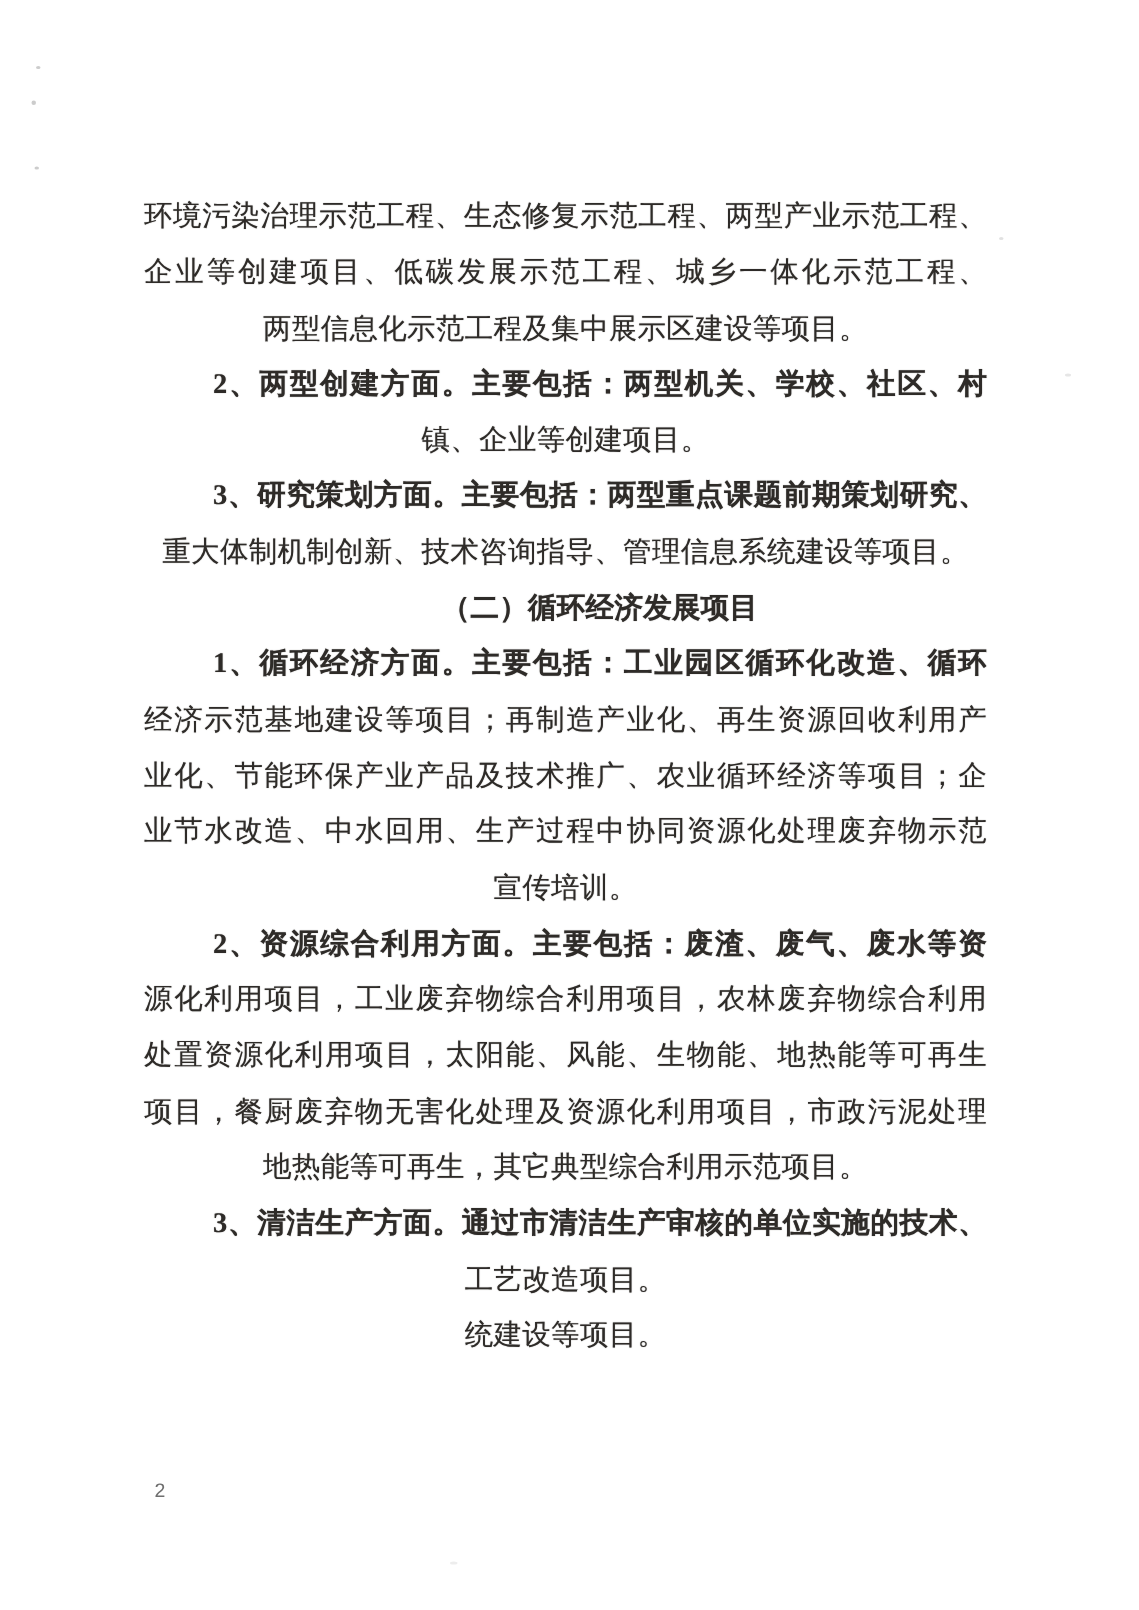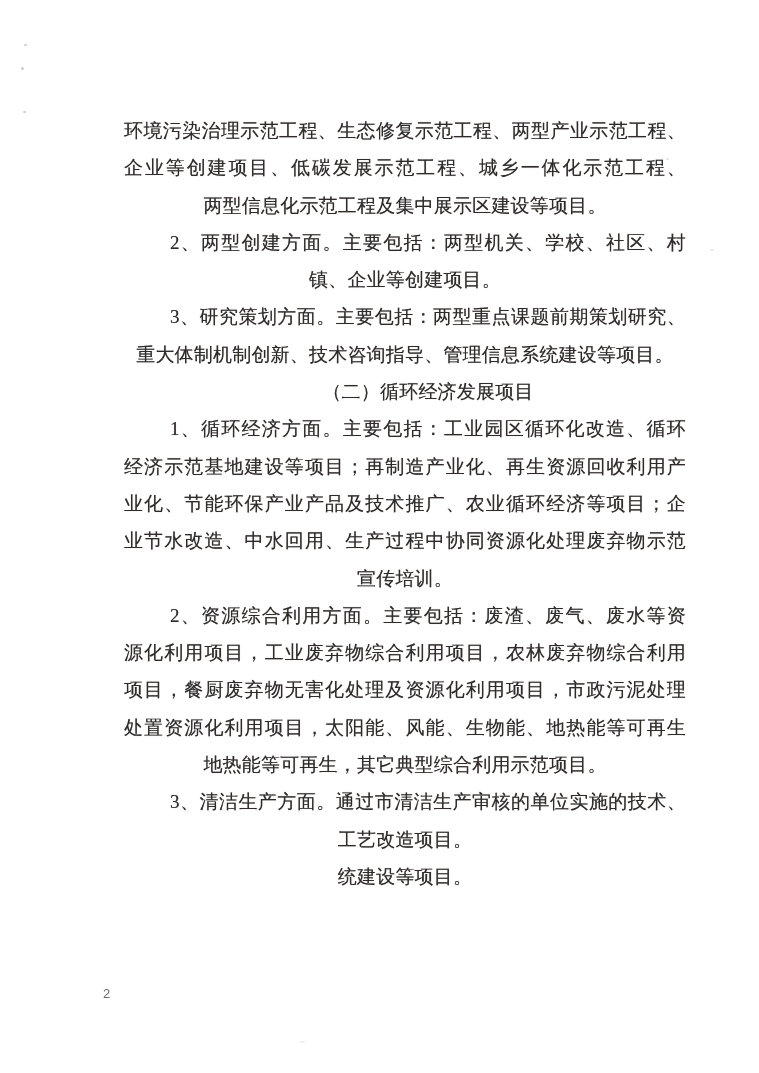--- a/index.html
+++ b/index.html
@@ -11,41 +11,41 @@
     position: relative;
     width: 759px;
     height: 1073px;
     background: var(--paper, #ffffff);
     overflow: hidden;
     font-family: "Liberation Serif", "DejaVu Serif", serif;
   }
   .doc-body {
     position: absolute;
     left: 96px;
-    top: 112px;
+    top: 126px;
     width: 562px;
-    margin-left: 28px;
   }
   .doc-line {
     height: 37.3px;
     line-height: 37.3px;
     font-size: 19px;
     letter-spacing: 0.2px;
     color: var(--ink, #2e2b28);
     white-space: nowrap;
     text-shadow: 0 0 0.7px rgba(46, 43, 40, 0.55);
     text-align: center;
   }
   .doc-line.justify {
     white-space: normal;
     text-align: justify;
     text-align-last: justify;
   }
   .doc-line.indent {
     padding-left: 46px;
+    font-weight: bold;
   }
   .page-number {
     position: absolute;
     left: 103px;
     top: 986px;
     font-family: "Liberation Sans", sans-serif;
     font-size: 13px;
     color: var(--pagenum, #6f6f6f);
   }
   .speck {
@@ -74,22 +74,22 @@
       <div class="doc-line justify indent">3、研究策划方面。主要包括：两型重点课题前期策划研究、</div>
       <div class="doc-line">重大体制机制创新、技术咨询指导、管理信息系统建设等项目。</div>
       <div class="doc-line indent">（二）循环经济发展项目</div>
       <div class="doc-line justify indent">1、循环经济方面。主要包括：工业园区循环化改造、循环</div>
       <div class="doc-line justify">经济示范基地建设等项目；再制造产业化、再生资源回收利用产</div>
       <div class="doc-line justify">业化、节能环保产业产品及技术推广、农业循环经济等项目；企</div>
       <div class="doc-line justify">业节水改造、中水回用、生产过程中协同资源化处理废弃物示范</div>
       <div class="doc-line">宣传培训。</div>
       <div class="doc-line justify indent">2、资源综合利用方面。主要包括：废渣、废气、废水等资</div>
       <div class="doc-line justify">源化利用项目，工业废弃物综合利用项目，农林废弃物综合利用</div>
+      <div class="doc-line justify">处置资源化利用项目，太阳能、风能、生物能、地热能等可再生</div>
       <div class="doc-line justify">项目，餐厨废弃物无害化处理及资源化利用项目，市政污泥处理</div>
-      <div class="doc-line justify">处置资源化利用项目，太阳能、风能、生物能、地热能等可再生</div>
       <div class="doc-line">地热能等可再生，其它典型综合利用示范项目。</div>
       <div class="doc-line justify indent">3、清洁生产方面。通过市清洁生产审核的单位实施的技术、</div>
       <div class="doc-line">工艺改造项目。</div>
       <div class="doc-line">统建设等项目。</div>
     </div>
   <div class="page-number">2</div>
   <div class="speck s1"></div>
   <div class="speck s2"></div>
   <div class="speck s3"></div>
   <div class="speck s4"></div>

